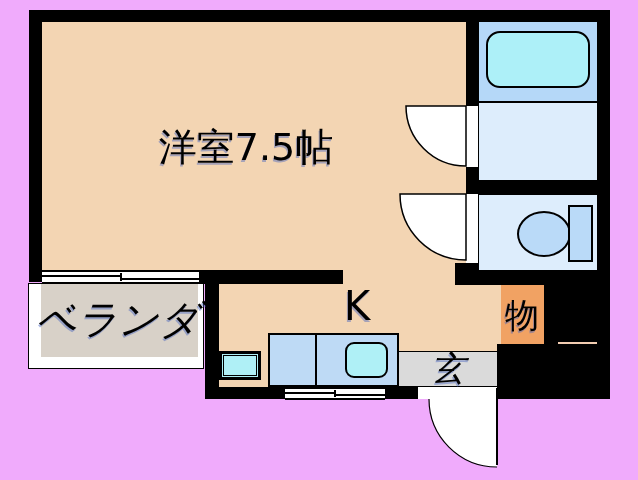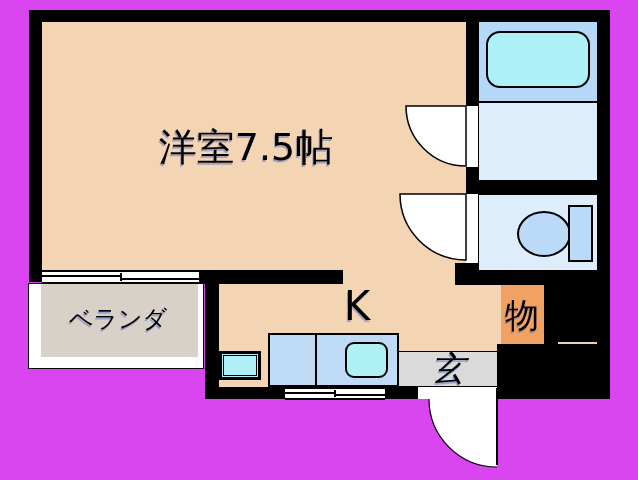--- a/index.html
+++ b/index.html
@@ -1,30 +1,30 @@
 <!DOCTYPE html>
 <html><head>
 <meta charset="utf-8">
 <style>
   html,body{margin:0;padding:0;background:#ffffff;}
   .stage{
-    position:relative;width:638px;height:480px;background:#d946ef;overflow:hidden;
+    position:relative;width:638px;height:480px;background:#f0abfc;overflow:hidden;
     font-family:"DejaVu Sans","Liberation Sans",sans-serif;
   }
   .abs{position:absolute;}
   .wall{position:absolute;background:#000000;}
   .room{position:absolute;}
   .lbl{
     position:absolute;transform:translate(-50%,-50%);
     color:#000000;white-space:nowrap;line-height:1;
     text-shadow:-1px 2px 0 rgba(70,100,190,0.45);
   }
   .lbl-main{font-size:38px;}
   .lbl-k{font-size:40px;}
-  .lbl-veranda{font-size:24px;}
+  .lbl-veranda{font-size:40px;font-style:italic;}
   .lbl-storage{font-size:34px;}
   .lbl-entrance{font-size:34px;font-style:italic;}
   .win{position:absolute;background:#ffffff;border-top:2px solid #000;border-bottom:2px solid #000;}
   .win .l1{position:absolute;left:0;top:30%;width:50%;height:2px;background:#000;}
   .win .l2{position:absolute;left:50%;top:60%;width:50%;height:2px;background:#000;}
   .win .tick{position:absolute;left:50%;top:10%;width:2px;height:80%;background:#000;margin-left:-1px;}
   svg.overlay{position:absolute;left:0;top:0;pointer-events:none;}
 </style>
 </head>
 <body>

